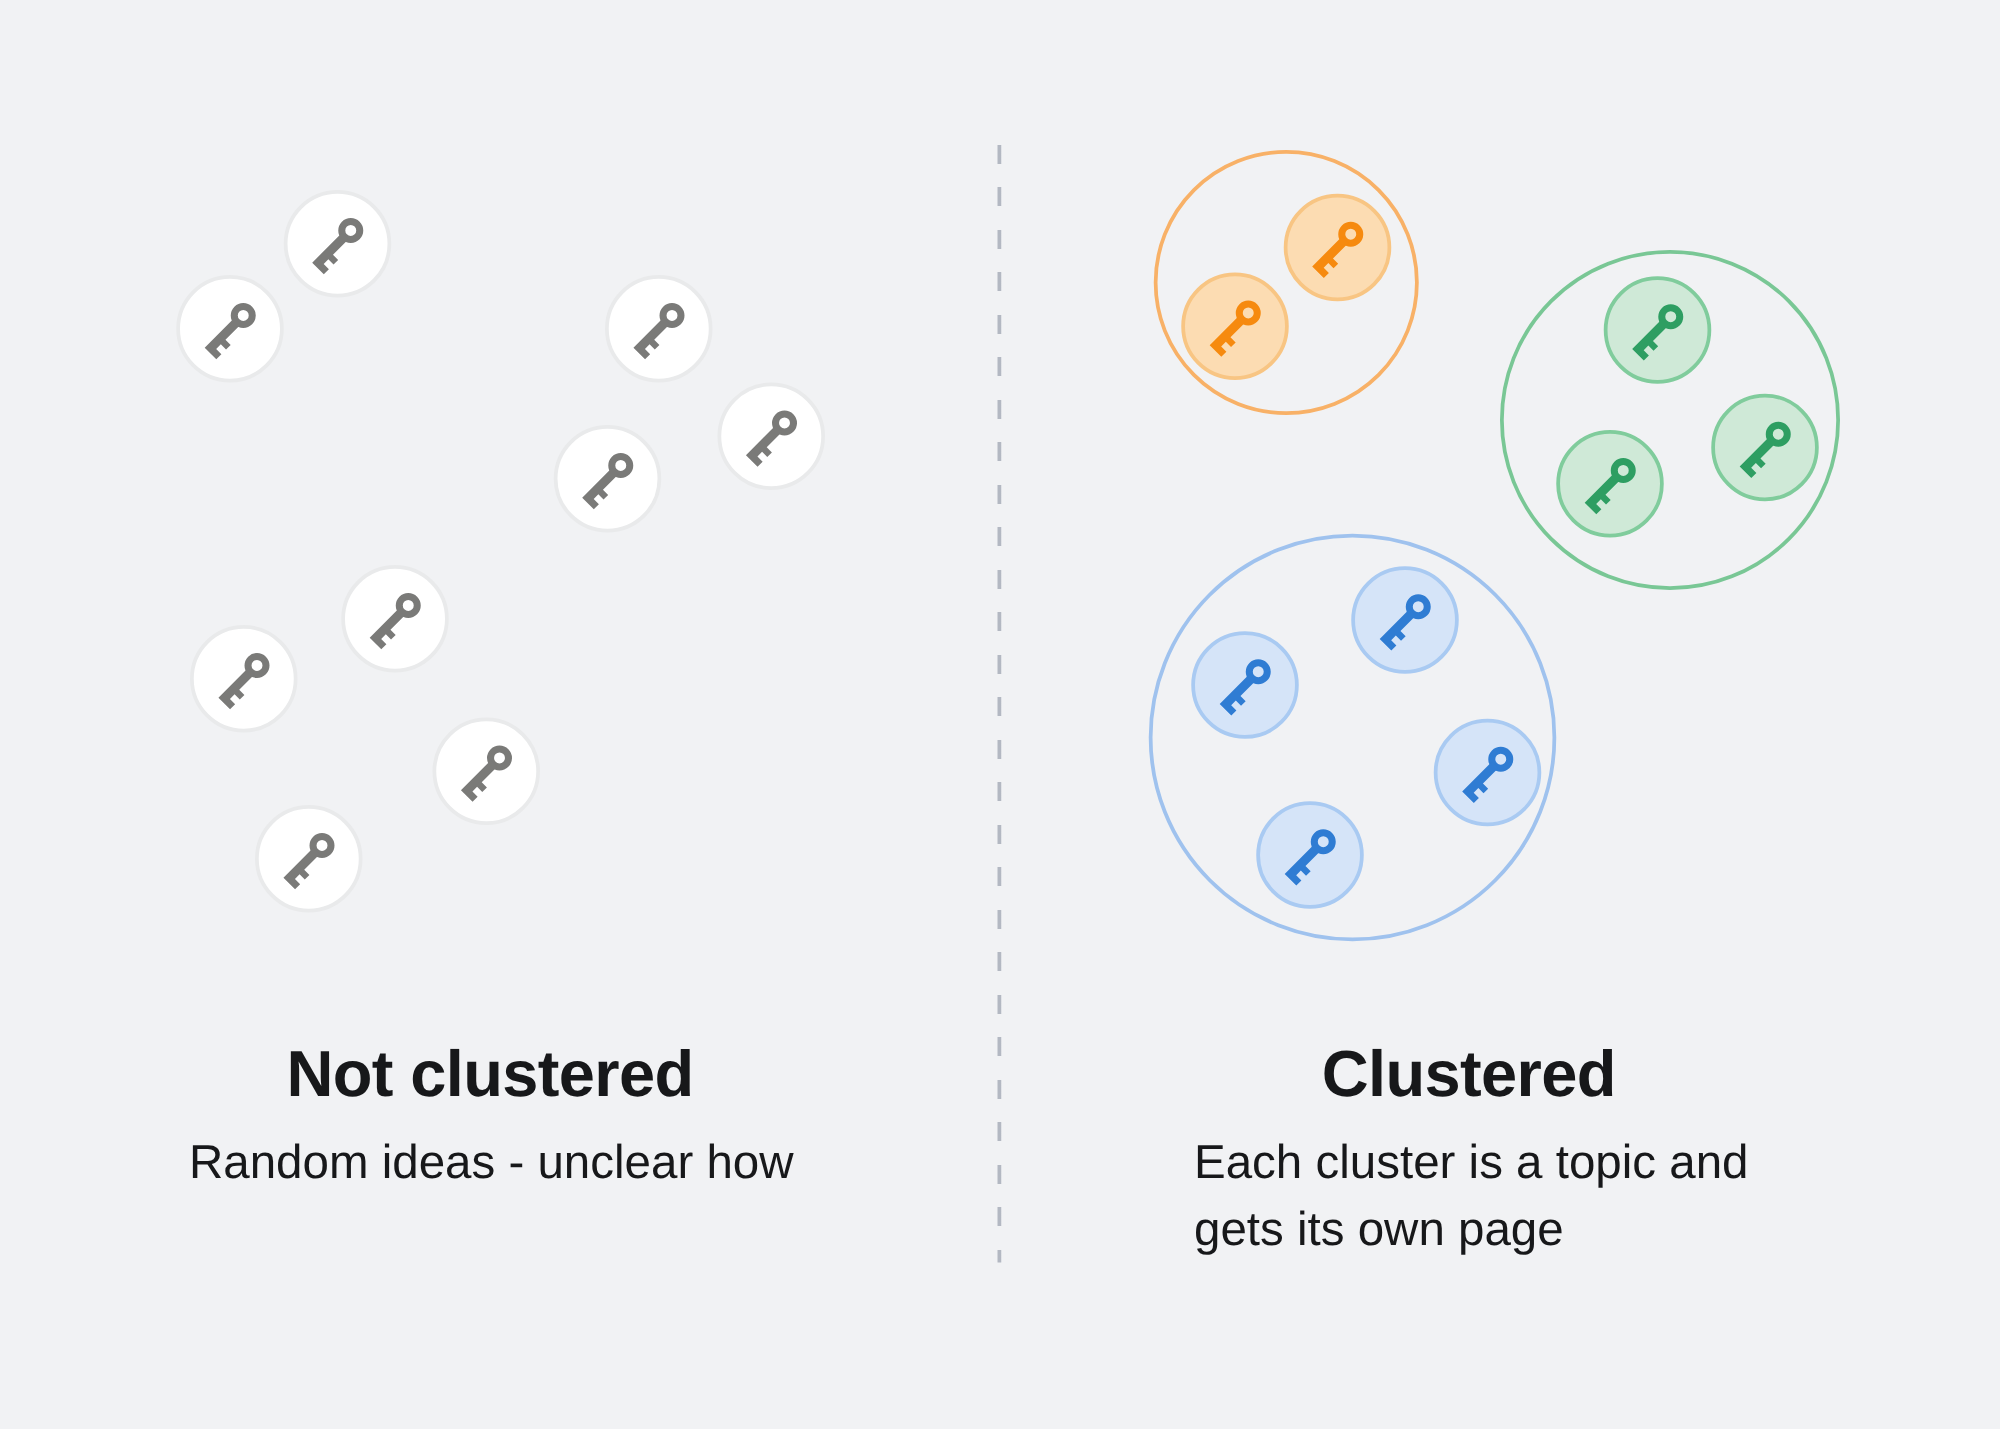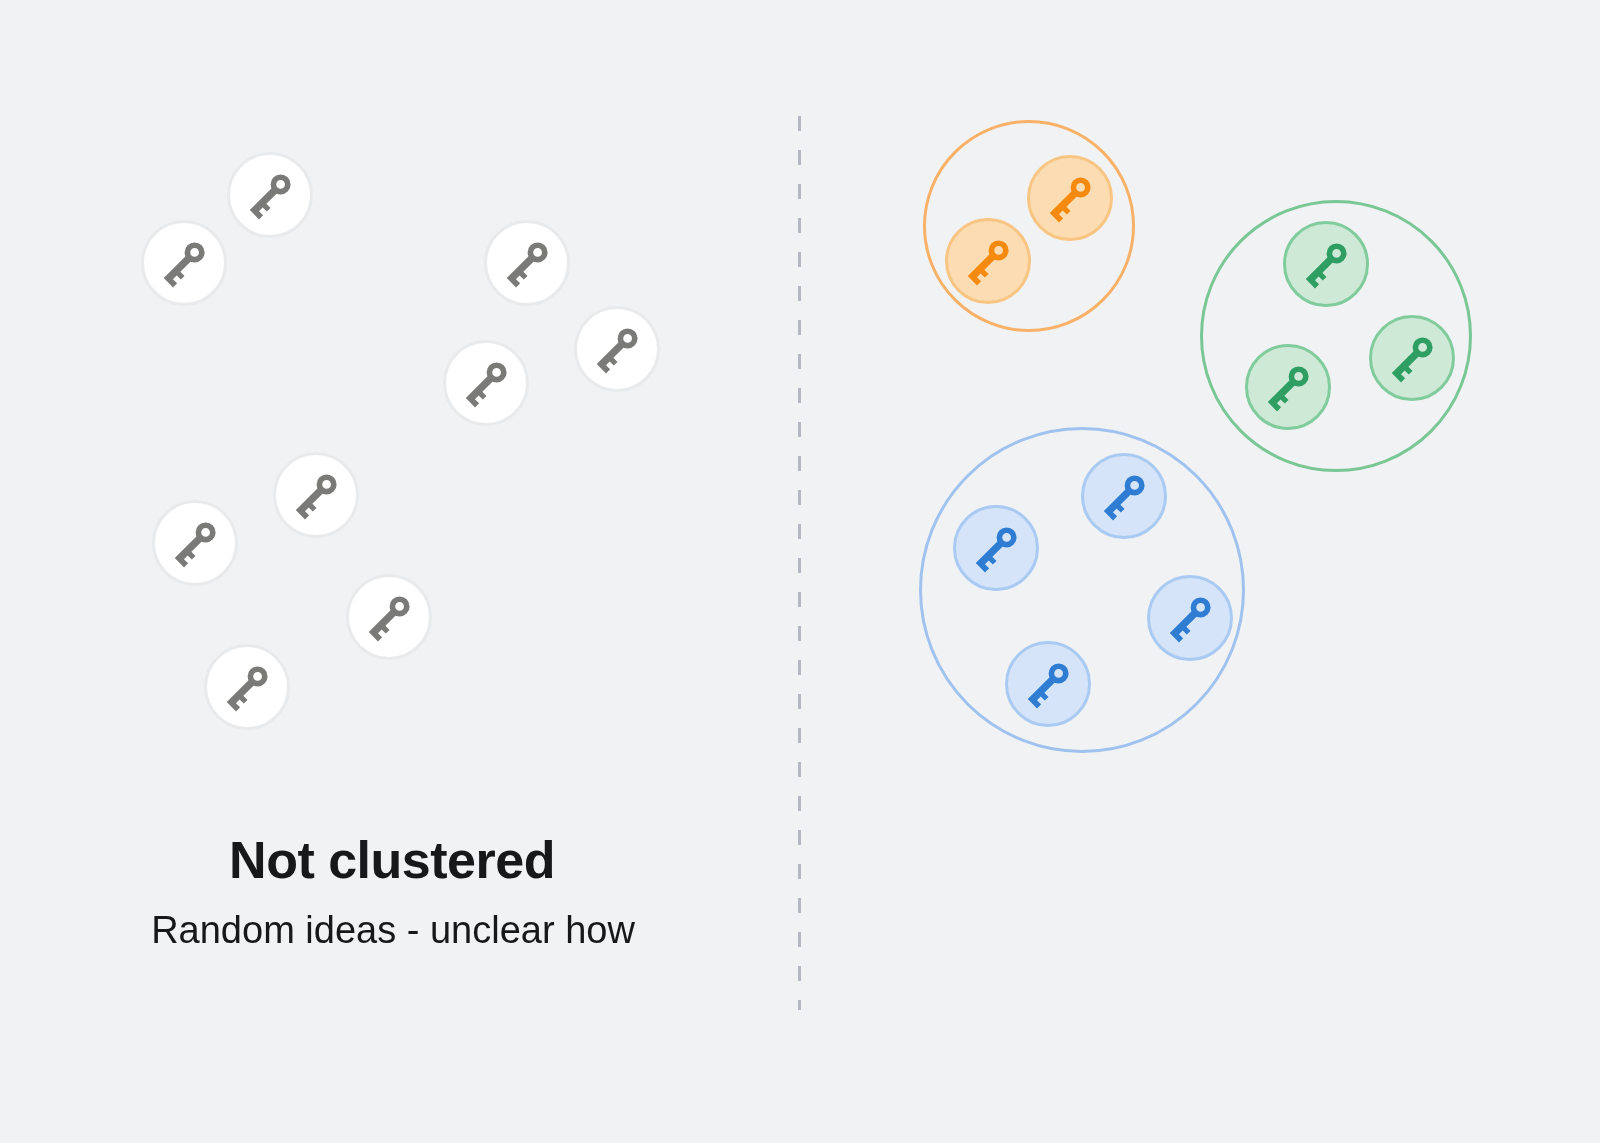--- a/index.html
+++ b/index.html
@@ -175,13 +175,18 @@
           <path d="M21.1 17 H26.9 V31 H31.6 V35.2 H26.9 V39.4 H31.6 V44 H21.1 Z" fill="#2F7CD3"></path>
         </svg>
       </div>
     </div>
 
   <div class="title" style="left:392px;top:832px">Not clustered</div>
   <div class="subtitle" style="left:393px;top:903px">
     <div>Random ideas - unclear how</div>
   </div>
 
+  <div class="title" style="left:1175px;top:832px">Clustered</div>
+  <div class="subtitle" style="left:1177px;top:903px">
+    <div>Each cluster is a topic and</div>
+    <div>gets its own page</div>
+  </div>
 </div>
 
 </body></html>

